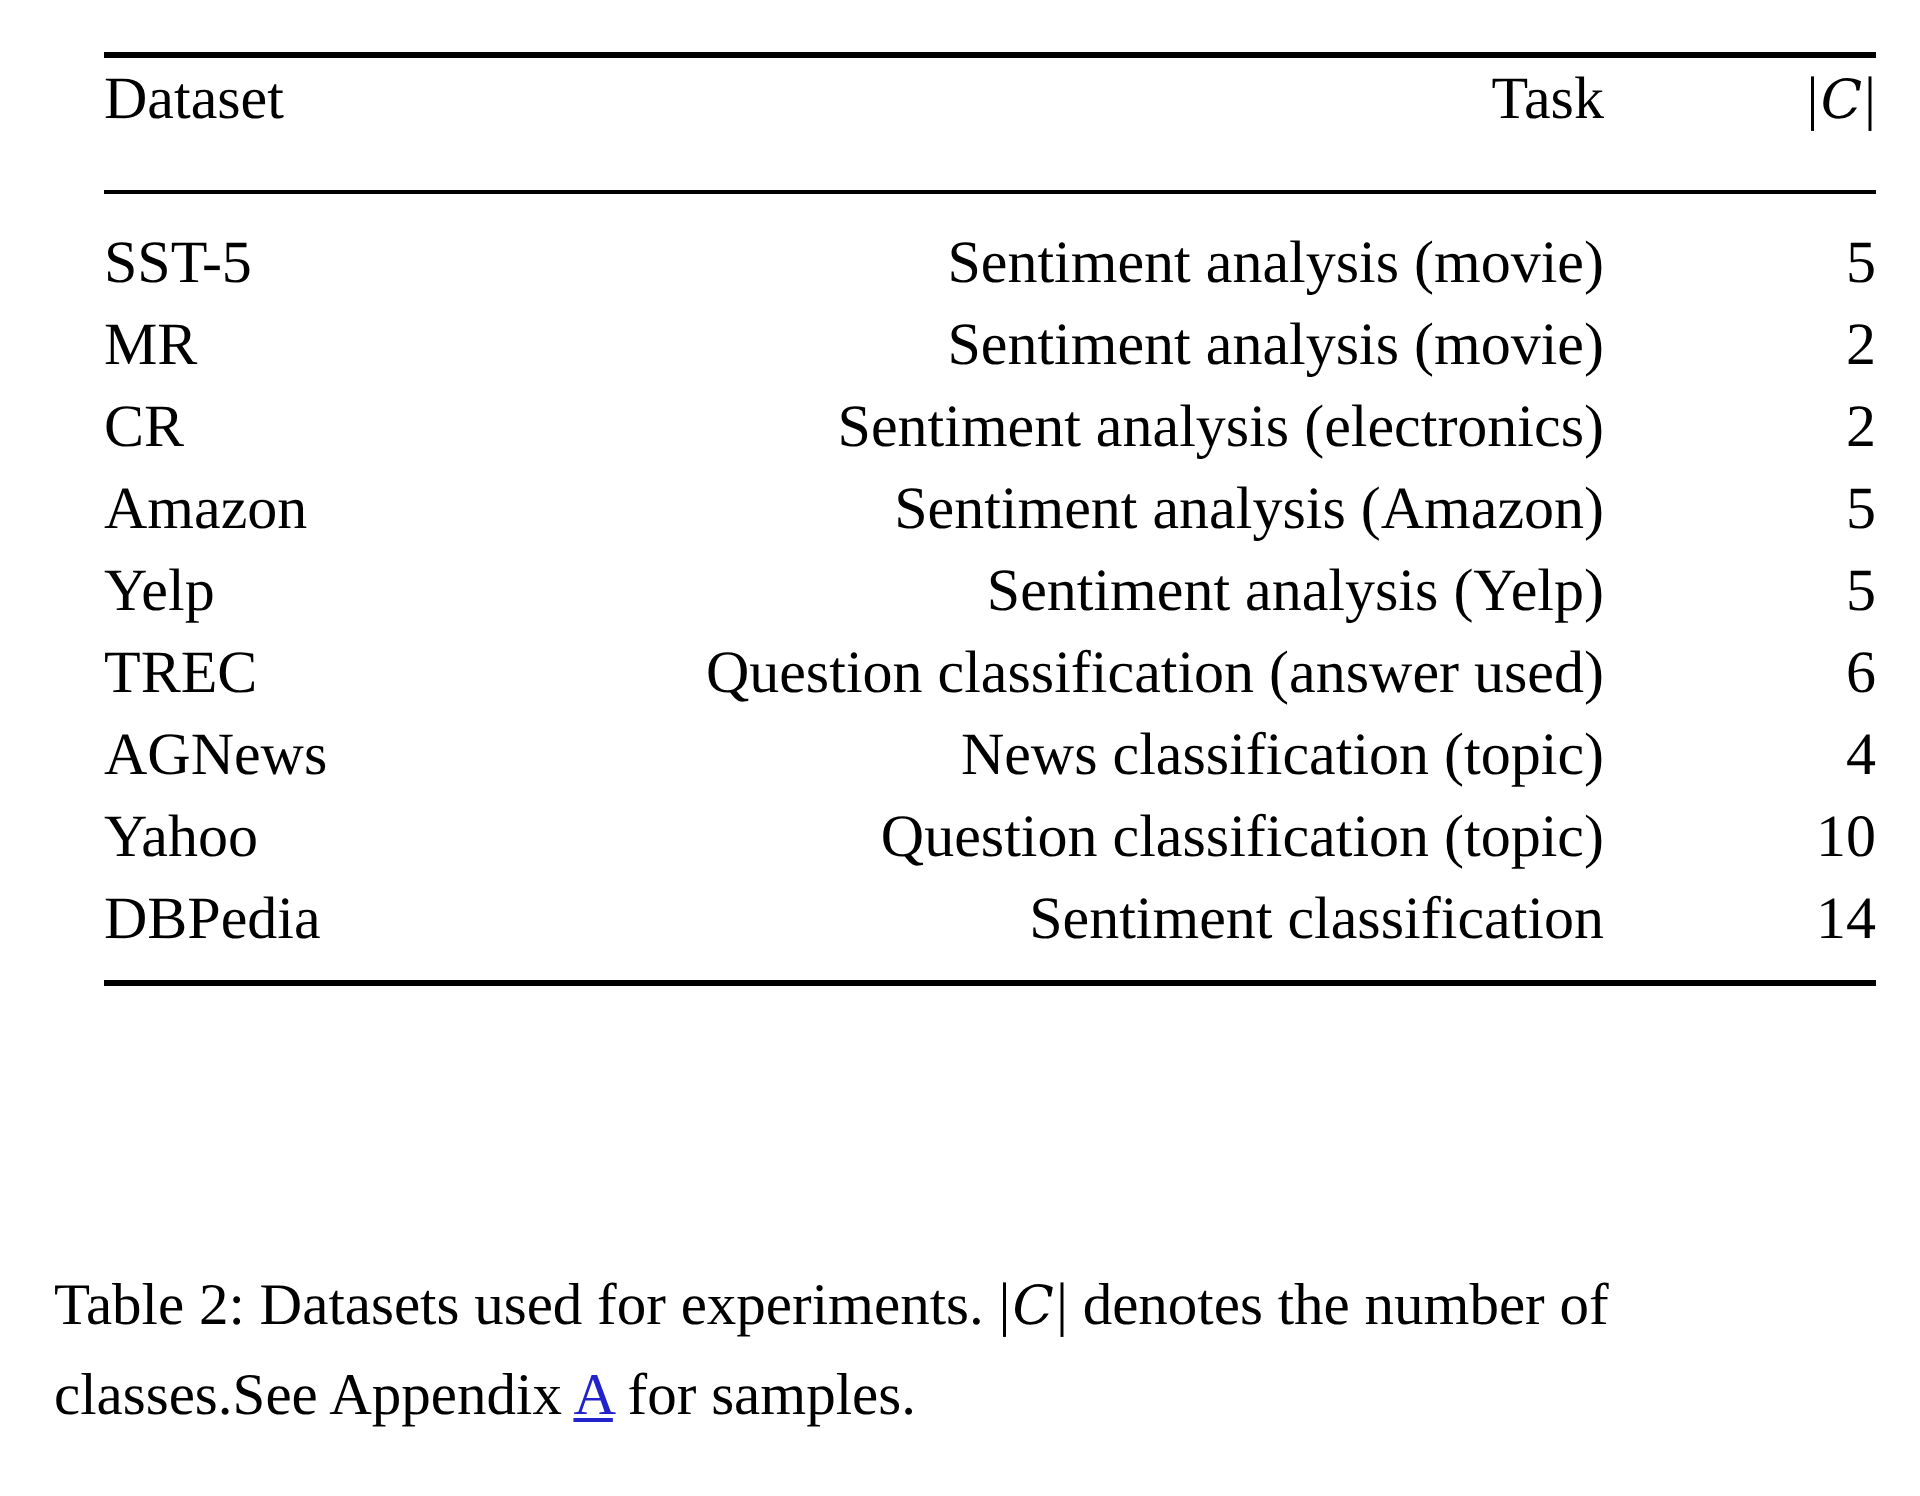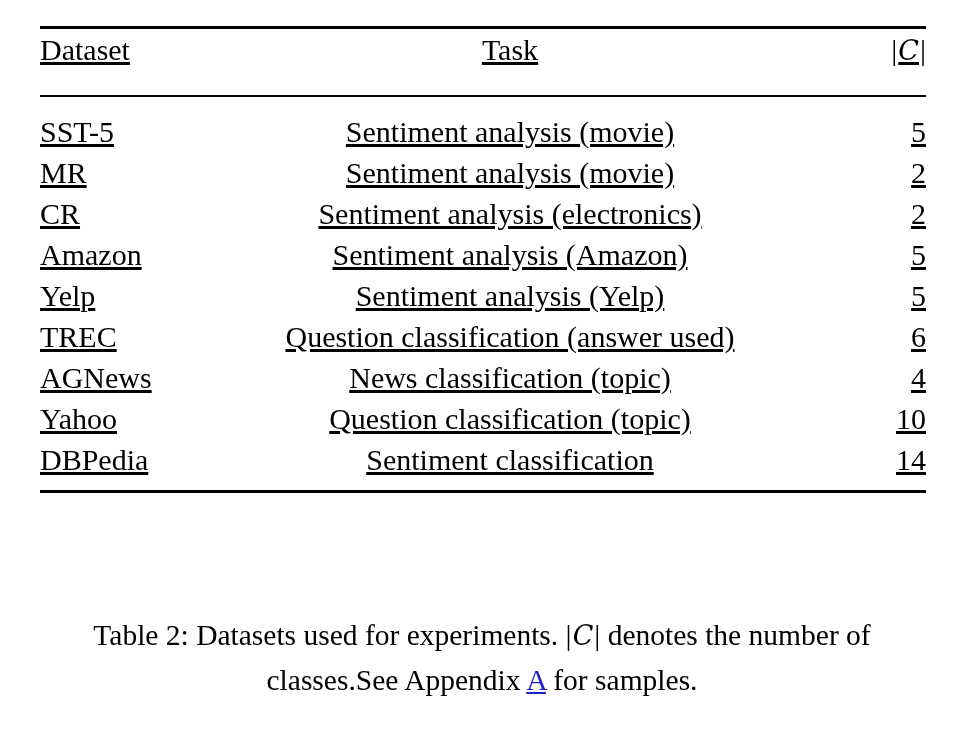--- a/index.html
+++ b/index.html
@@ -19,24 +19,23 @@
   #figure-root {
     position: absolute;
     left: 0; top: 0;
     width: 960px;
     height: 748px;
   }
 
   
   .table-block {
     position: absolute;
-    left: 40px;
+    left: 52px;
     top: 26px;
     width: 886px;
-    text-decoration: underline;
   }
 
   .rule {
     width: 100%;
     background: #000000;
   }
   .rule-top    { height: 3px; }
   .rule-mid    { height: 2px; }
   .rule-bottom { height: 3px; }
 
@@ -55,21 +54,21 @@
     line-height: 41px;
     vertical-align: baseline;
     white-space: nowrap;
   }
 
   col.col-dataset { width: 190px; }
   col.col-task    { width: 560px; }
   col.col-count   { width: 136px; }
 
   .cell-dataset { text-align: left;  padding-left: 26px; }
-  .cell-task    { text-align: center; }
+  .cell-task    { text-align: right; }
   .cell-count   { text-align: right; padding-right: 22px; }
 
   
   .header-row th { height: 66px; vertical-align: middle; }
   .body-top-pad  { height: 14px; }
   .body-bot-pad  { height: 10px; }
 
   .body-row td { height: 41px; vertical-align: middle; }
 
   
@@ -81,25 +80,25 @@
   }
   .vbar {
     font-size: 30px;
     padding: 0;
   }
 
   
   .caption {
     position: absolute;
     left: 27px;
-    top: 612px;
+    top: 630px;
     width: 910px;
     font-size: 29.5px;
     line-height: 45px;
-    text-align: center;
+    text-align: left;
     color: #000000;
   }
   .caption .link {
     color: #2222cc;
   }
 </style>
 </head>
 <body>
 
 <div id="figure-root">

